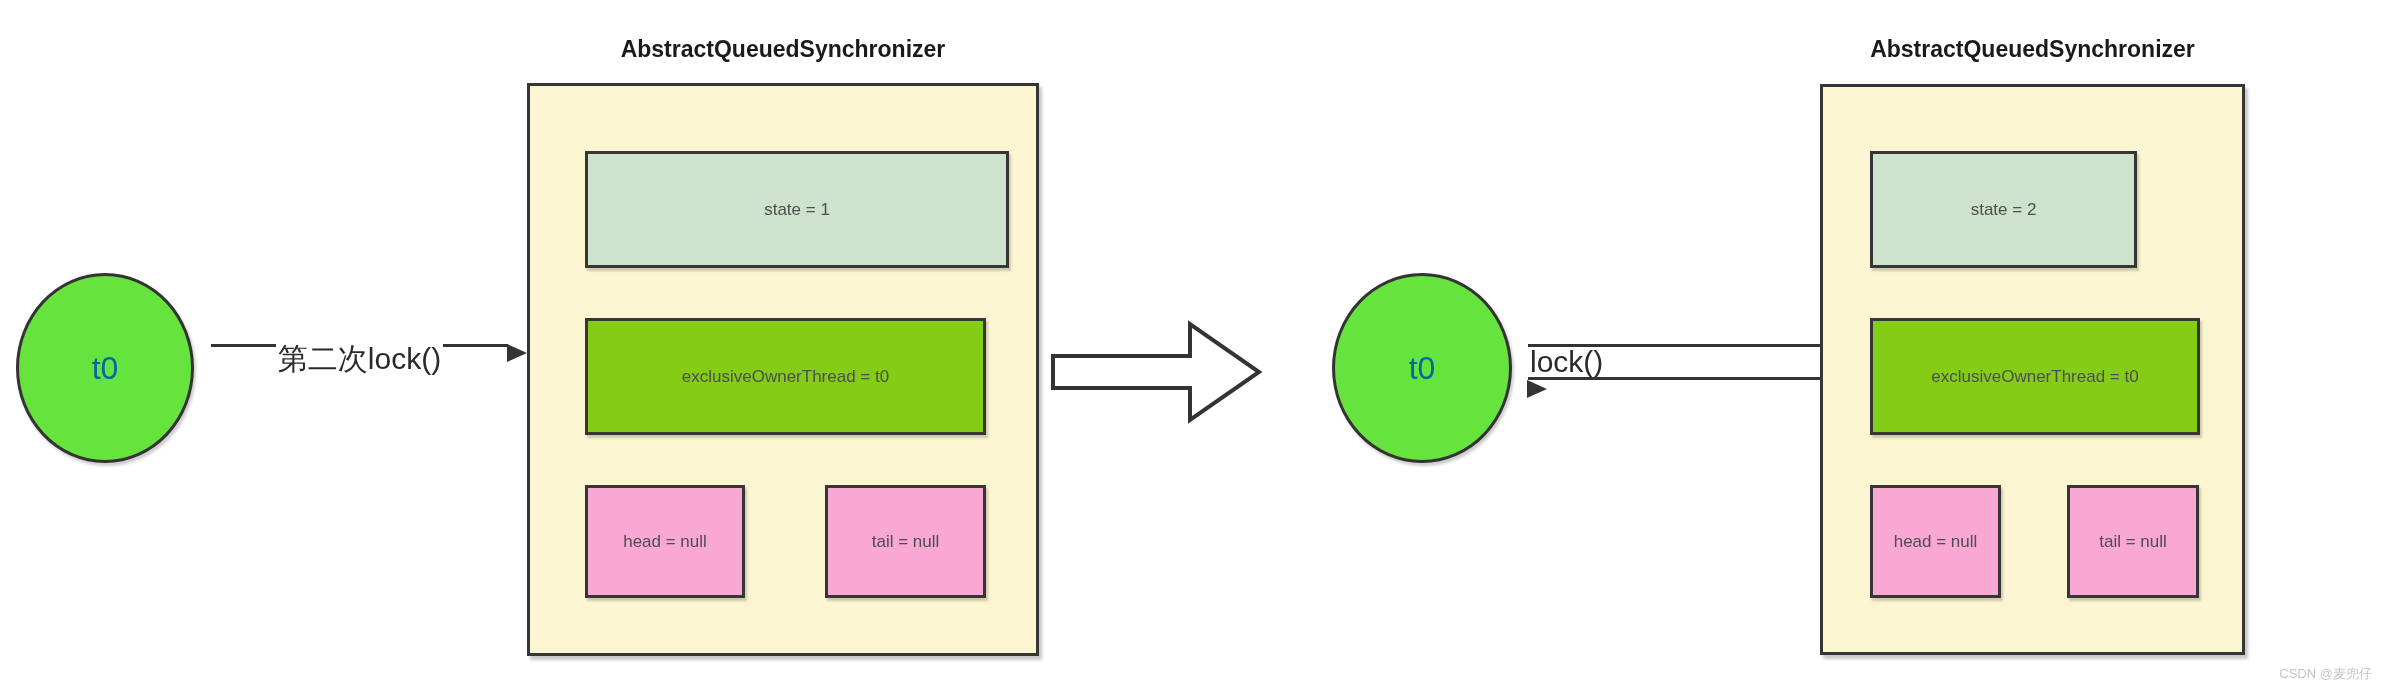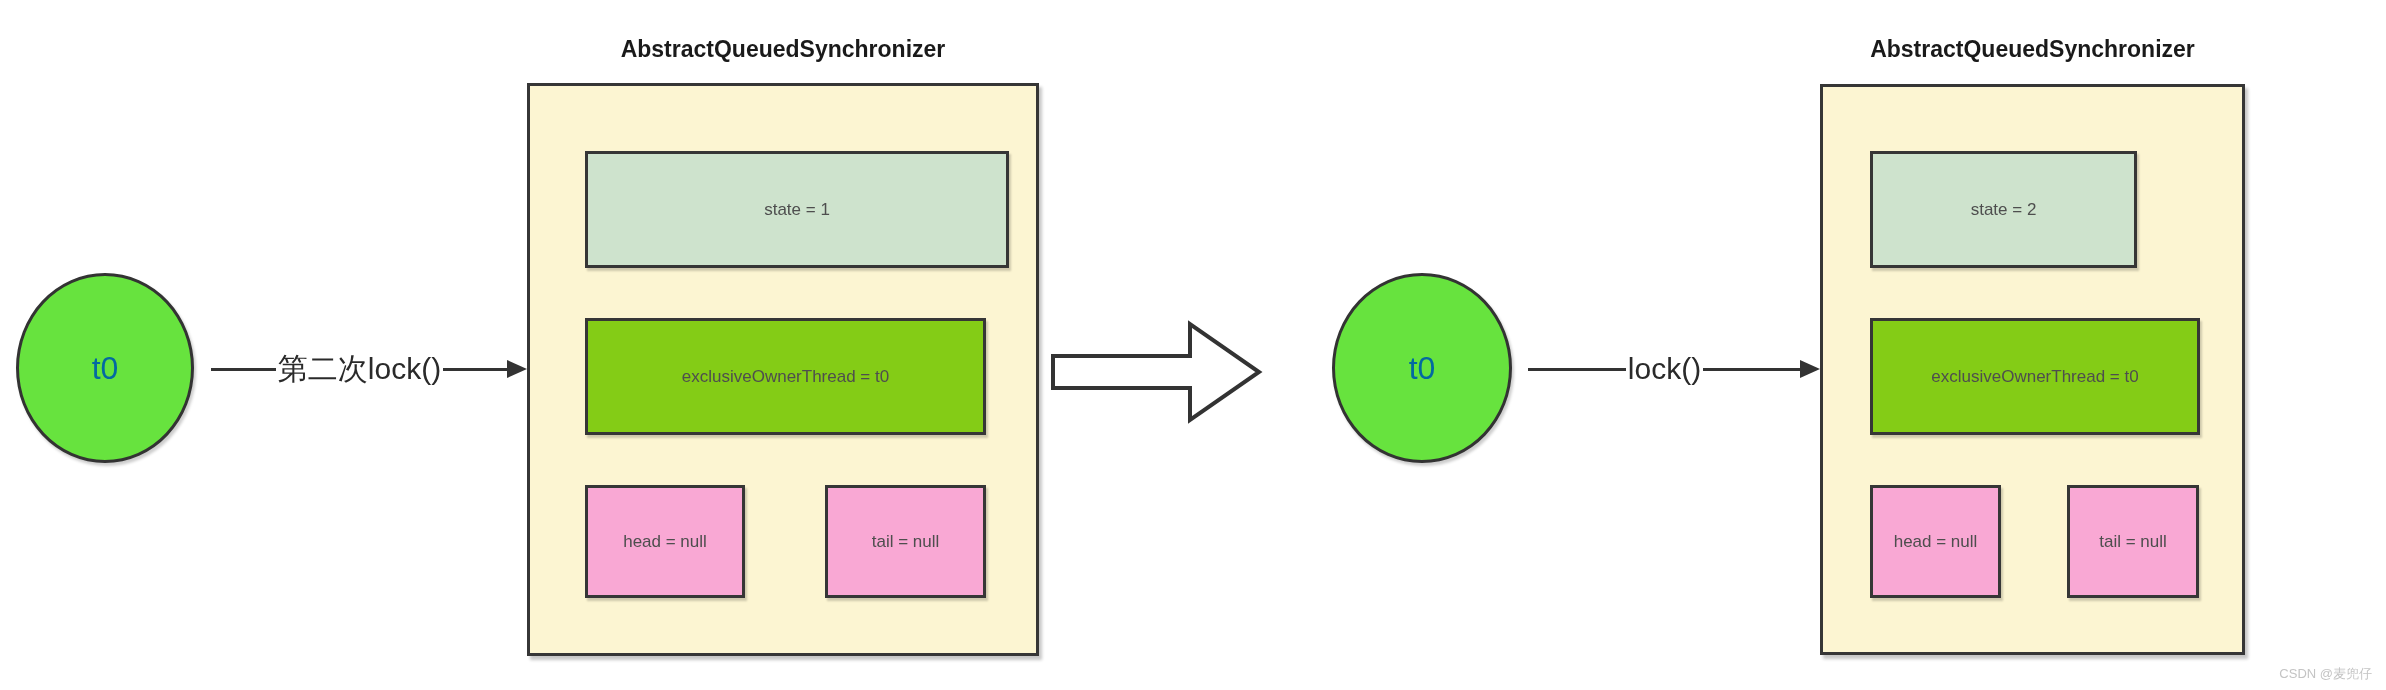--- a/index.html
+++ b/index.html
@@ -55,21 +55,20 @@
     display: flex;
     align-items: center;
     justify-content: center;
     font-size: 32px;
     color: #0369a1;
     box-shadow: 2px 3px 3px rgba(0,0,0,0.2);
   }
 
   .invoke-arrow {
     display: flex;
-    align-items: center;
     height: 50px;
     padding-left: 16px;
   }
   .invoke-arrow .seg {
     flex: 1;
     height: 0;
     border-top: 3px solid #333333;
   }
   .invoke-arrow .arrow-label {
     font-size: 30px;
@@ -124,21 +123,21 @@
   <svg class="abs" style="left:1050px; top:319px;" width="214" height="108" viewBox="0 0 214 108">
     <polygon points="3,37 140,37 140,5 209,53 140,101 140,69 3,69" fill="#ffffff" stroke="#333333" stroke-width="4" stroke-linejoin="miter"></polygon>
   </svg>
 
   <div class="abs aqs-title" style="left:1820px; top:36px; width:425px;">AbstractQueuedSynchronizer</div>
 
   <div class="abs thread-circle" style="left:1332px; top:273px; width:180px; height:190px;">
     <span>t0</span>
   </div>
 
-  <div class="abs invoke-arrow" style="left:1512px; top:344px; width:308px;">
+  <div class="abs invoke-arrow" style="left:1512px; top:344px; width:308px;flex-direction:column;">
     <span class="seg"></span>
     <span class="arrow-label">lock()</span>
     <span class="seg"></span>
     <span class="head"></span>
   </div>
 
   <div class="abs aqs-container" style="left:1820px; top:84px; width:425px; height:571px;">
     <div class="inner-box state-box" style="left:47px; top:64px; width:267px; height:117px;">state = 2</div>
     <div class="inner-box owner-box" style="left:47px; top:231px; width:330px; height:117px;">exclusiveOwnerThread = t0</div>
     <div class="inner-box node-box" style="left:47px; top:398px; width:131px; height:113px;">head = null</div>

